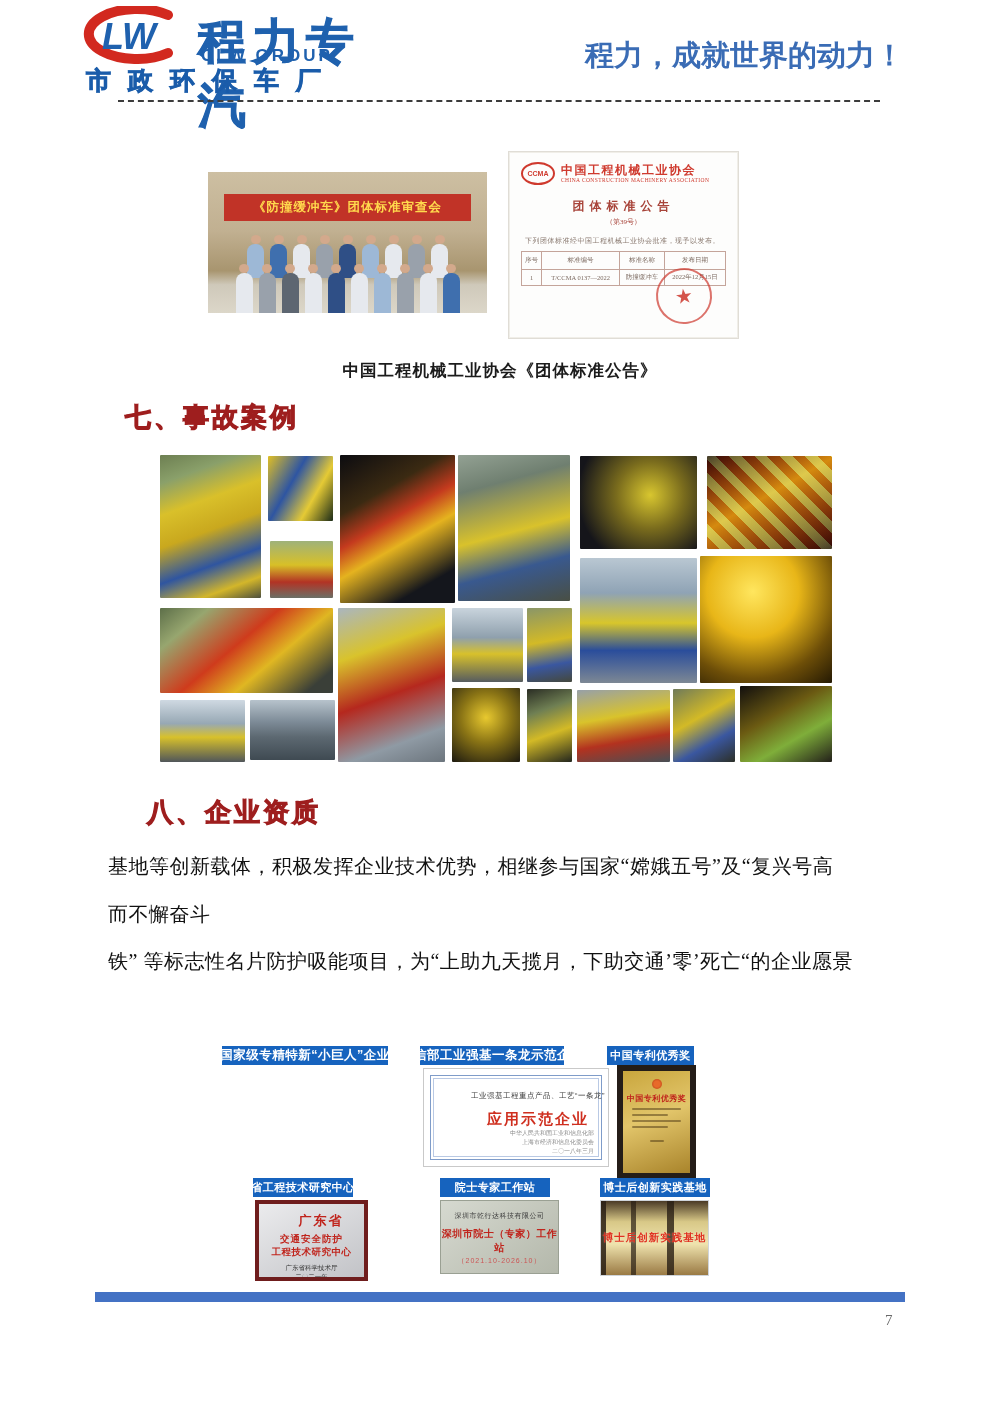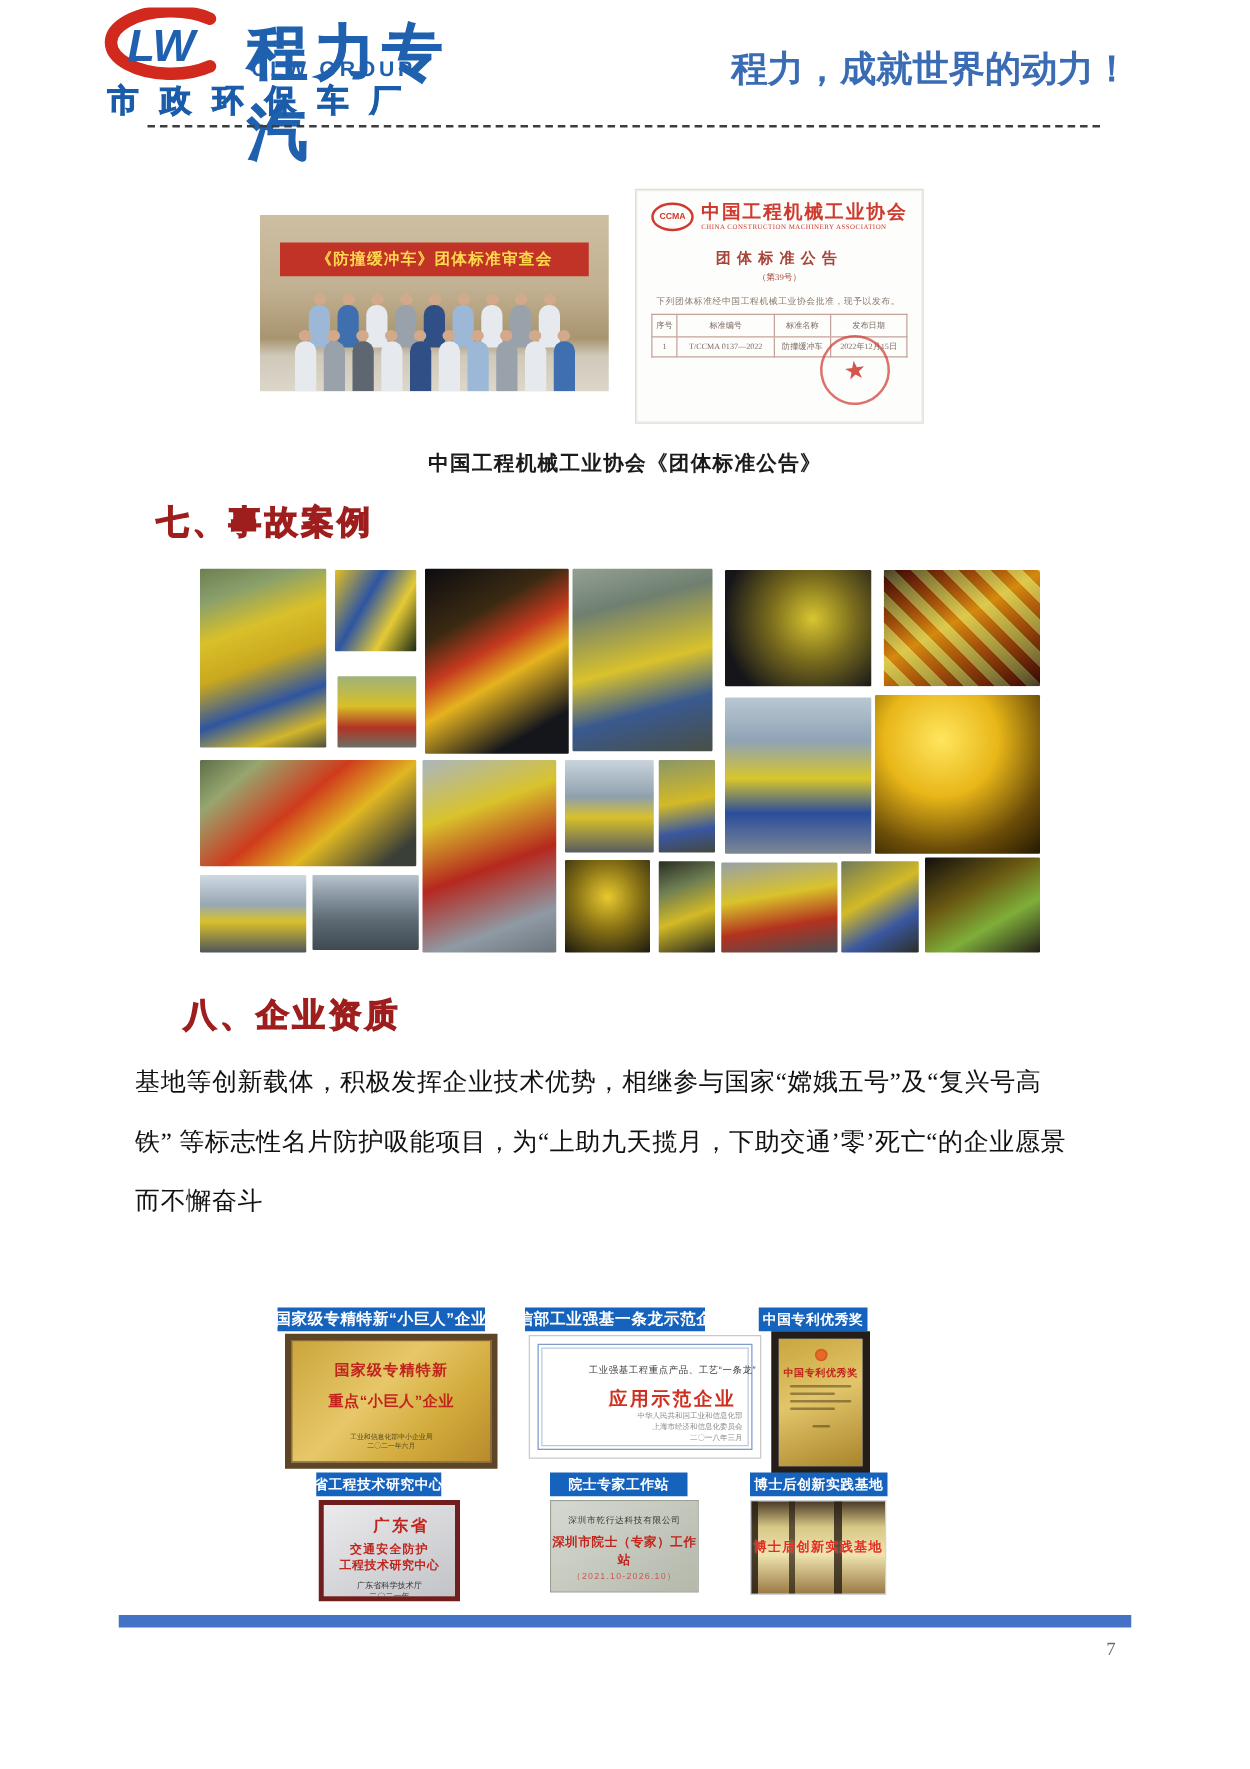--- a/index.html
+++ b/index.html
@@ -34,21 +34,21 @@
   .p-dark{background:#5d6671}.p-navy{background:#2f4f86}
 
   
   .cert-doc{position:absolute;left:508px;top:151px;width:229px;height:186px;background:#fdfdfc;
      border:1px solid #e0ddd6;box-shadow:0 0 0 1px #f0eee8 inset;font-family:"Liberation Serif",serif;}
   .cert-head{display:flex;align-items:center;gap:6px;padding:10px 10px 0 12px;}
   .ccma-oval{flex:0 0 auto;width:30px;height:19px;border:2px solid #cf3a2e;border-radius:50%;
      display:flex;align-items:center;justify-content:center;color:#cf3a2e;font-size:7px;font-weight:bold;
      font-family:"Liberation Sans",sans-serif;}
   .cert-org{line-height:1.1;}
-  .cert-org-cn{color:#cf3a2e;font-weight:bold;font-size:15px;letter-spacing:1.5px;white-space:nowrap;}
+  .cert-org-cn{color:#cf3a2e;font-weight:bold;font-size:12px;letter-spacing:1.5px;white-space:nowrap;}
   .cert-org-en{color:#cf3a2e;font-size:5.5px;letter-spacing:.4px;white-space:nowrap;}
   .cert-title{margin-top:13px;text-align:center;color:#a8443a;font-weight:bold;font-size:12px;letter-spacing:5px;}
   .cert-no{margin-top:2px;text-align:center;color:#a8443a;font-size:7px;}
   .cert-body{margin:9px 16px 0 16px;color:#8a7a70;font-size:7px;letter-spacing:.5px;filter:blur(.2px);}
   .cert-table{margin:5px 12px 0 12px;border-collapse:collapse;width:205px;filter:blur(.25px);}
   .cert-table th,.cert-table td{border:1px solid #c4a49a;color:#7c6a60;font-size:6.5px;font-weight:normal;
      text-align:center;padding:3px 1px;}
   .cert-table th{padding:4px 1px;}
   .cert-seal{position:absolute;right:26px;bottom:14px;width:52px;height:52px;border-radius:50%;
      border:2px solid rgba(205,55,45,.7);display:flex;align-items:center;justify-content:center;
@@ -239,31 +239,25 @@
     <div class="tile tO2"></div>
     <div class="tile tP"></div>
     <div class="tile tQ"></div>
     <div class="tile tR"></div>
   </div>
 
   <div class="h-red h8">八、企业资质</div>
 
   <div class="para">
     <div class="line">基地等创新载体，积极发挥企业技术优势，相继参与国家“嫦娥五号”及“复兴号高</div>
+    <div class="line">而不懈奋斗</div>
     <div class="line">铁” 等标志性名片防护吸能项目，为“上助九天揽月，下助交通’零’死亡“的企业愿景</div>
-    <div class="line">而不懈奋斗</div>
   </div>
 
   <div class="cert-banner" style="left:222px;top:1046px;width:166px;">国家级专精特新“小巨人”企业</div>
-  <div class="award plaque-gold" style="left:228px;top:1067px;width:160px;height:98px;">
-    <div class="r1">国家级专精特新</div>
-    <div class="r2">重点“小巨人”企业</div>
-    <div class="f1">工业和信息化部中小企业局</div>
-    <div class="f2">二〇二一年六月</div>
-  </div>
 
   <div class="cert-banner" style="left:420px;top:1046px;width:144px;">工信部工业强基一条龙示范企业</div>
   <div class="award cert-white" style="left:423px;top:1068px;width:140px;height:97px;">
     <div class="inner"></div>
     <div class="r1" style="position:relative;">工业强基工程重点产品、工艺“一条龙”</div>
     <div class="r2" style="position:relative;">应用示范企业</div>
     <div class="f" style="position:relative;">中华人民共和国工业和信息化部</div>
     <div class="f" style="position:relative;">上海市经济和信息化委员会</div>
     <div class="f" style="position:relative;">二〇一八年三月</div>
   </div>

